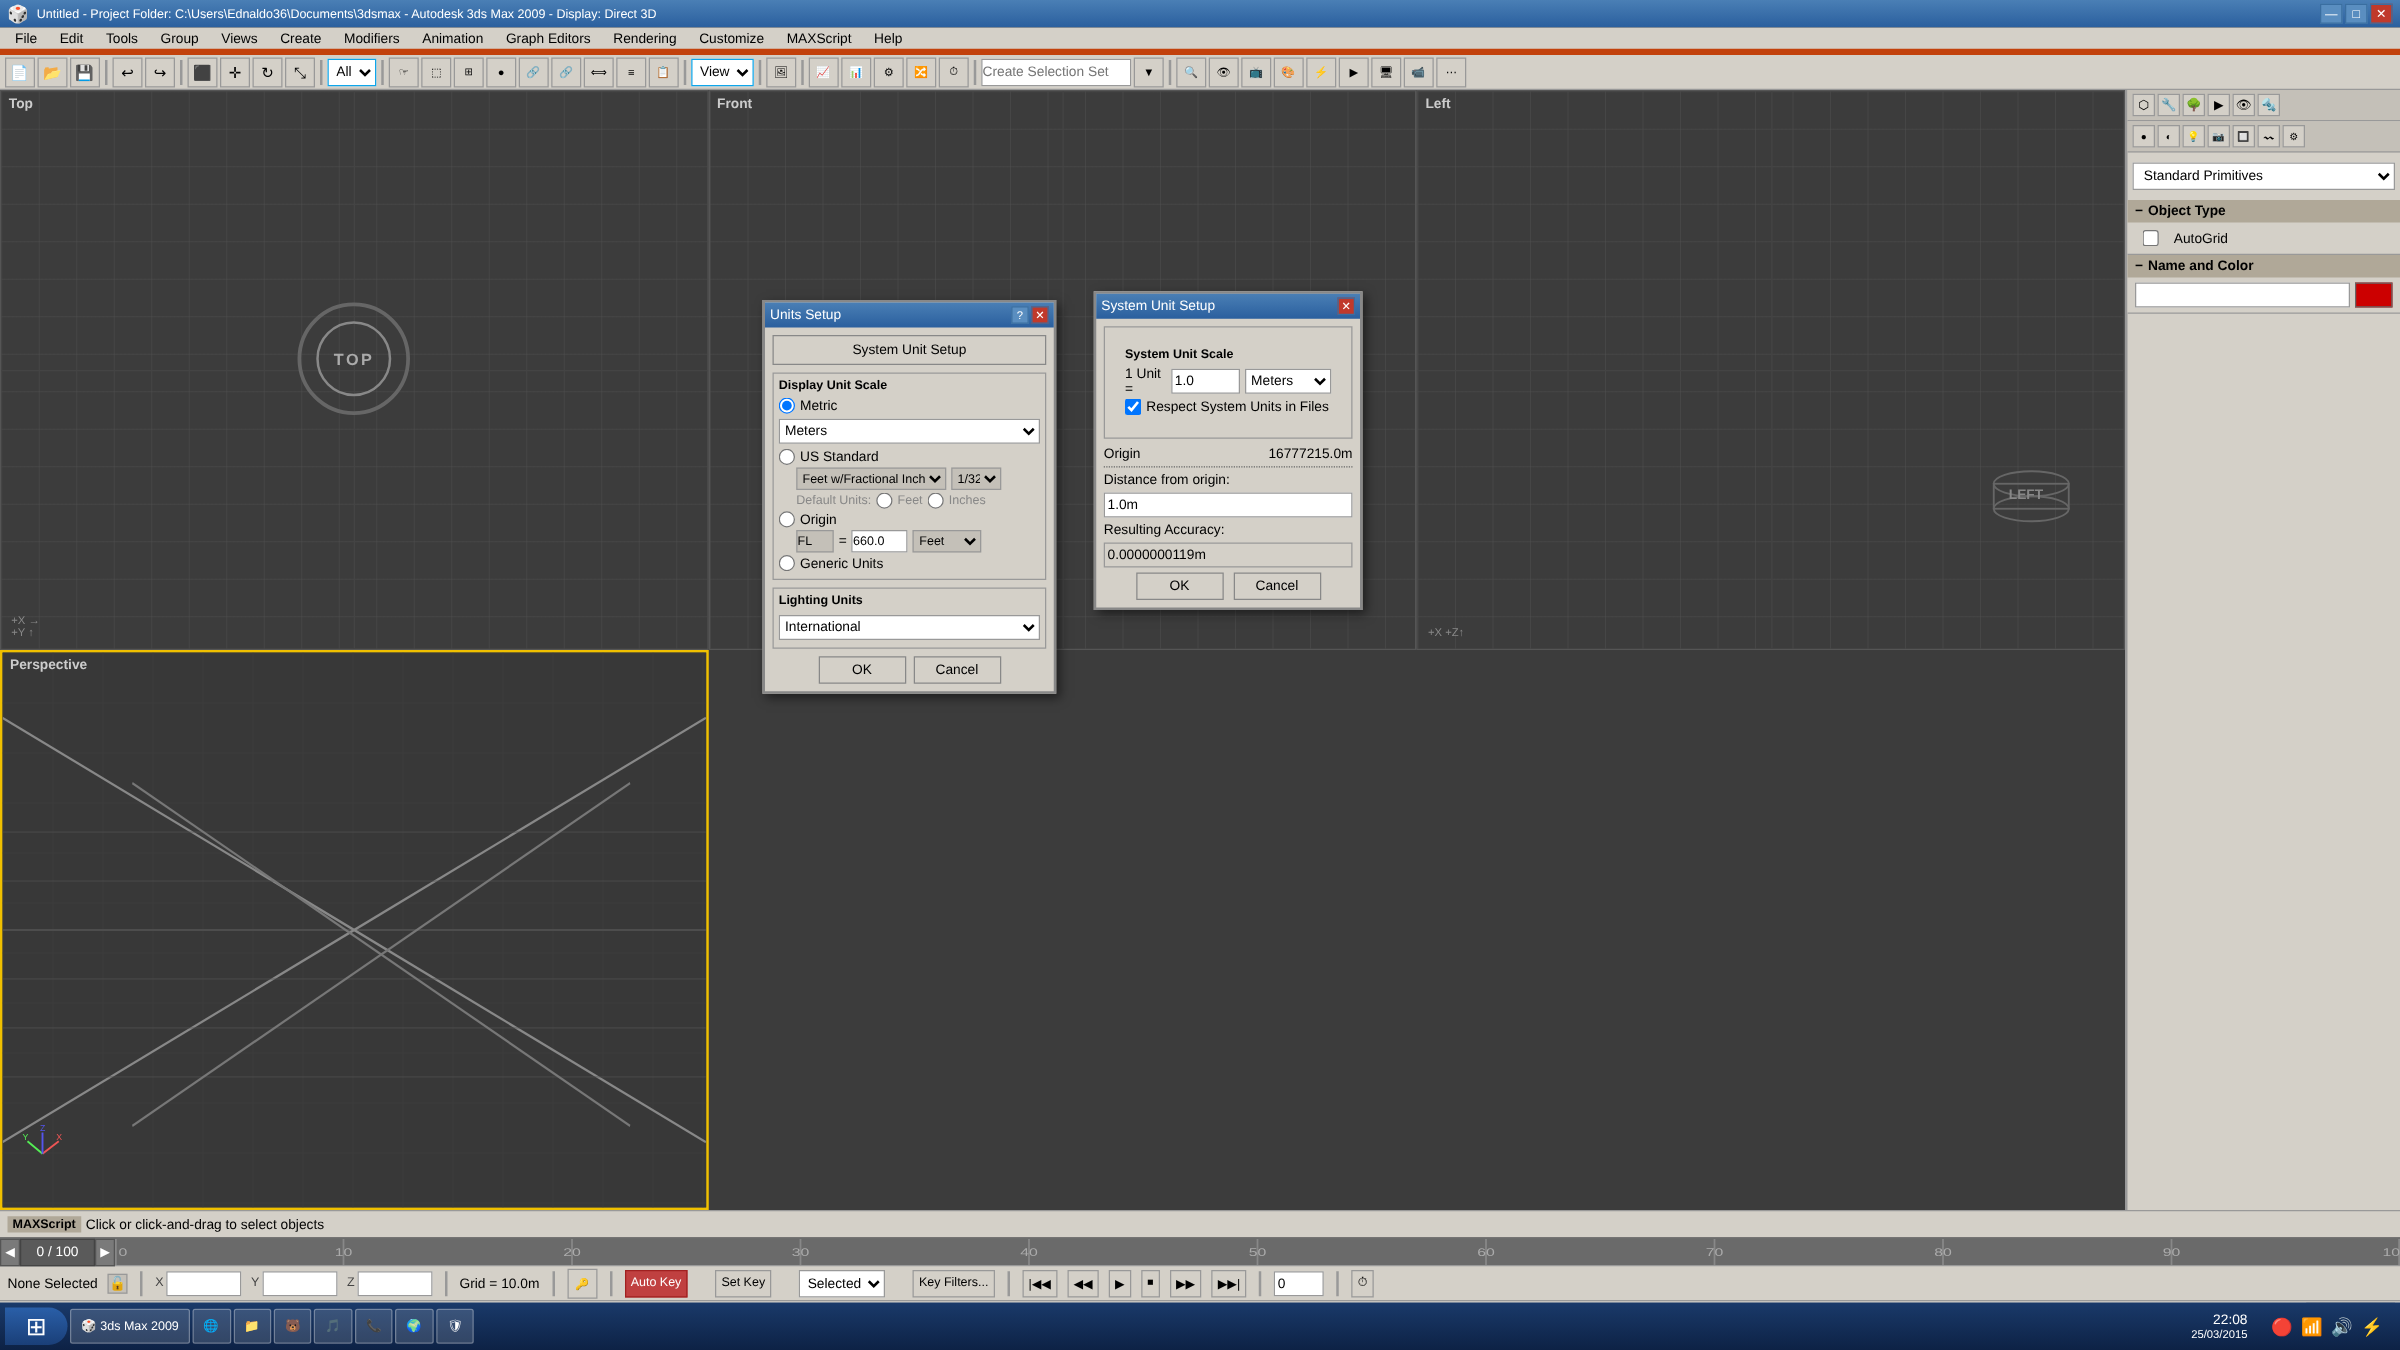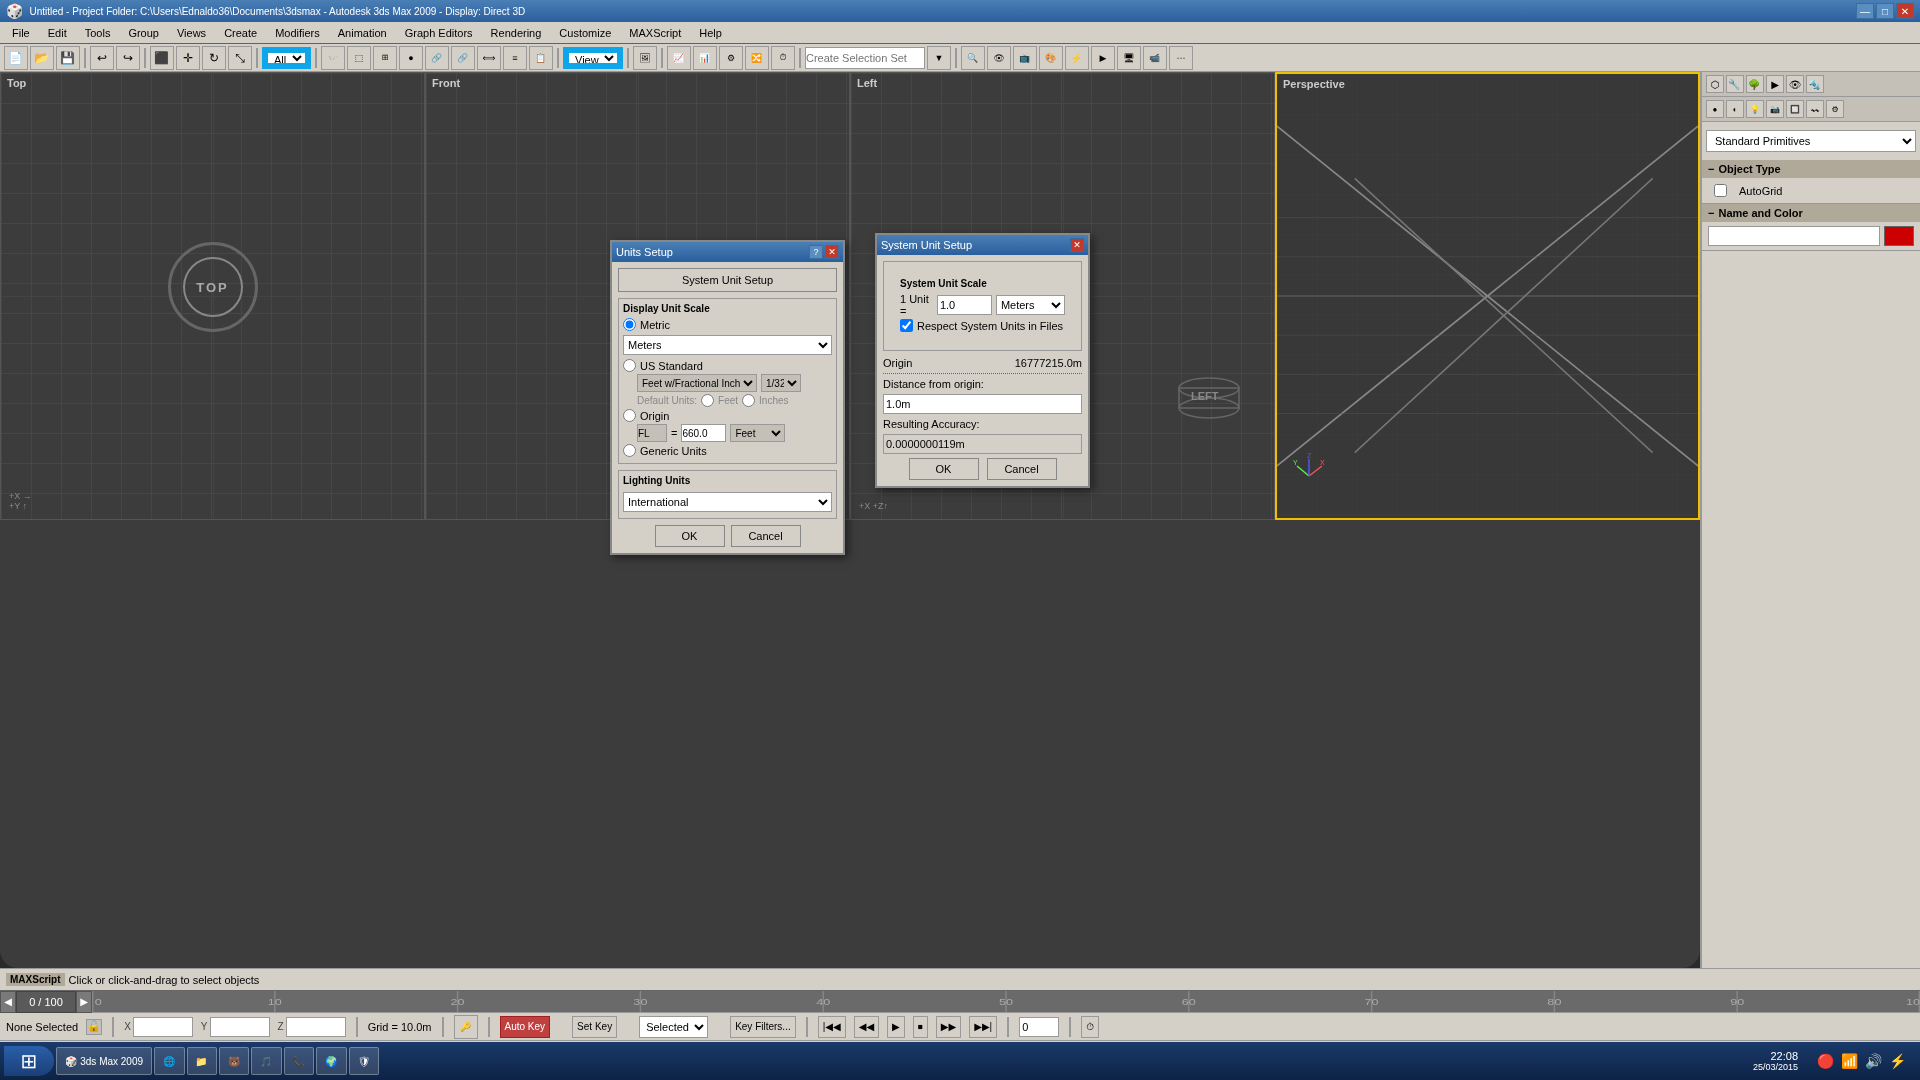--- a/index.html
+++ b/index.html
@@ -30,21 +30,21 @@
     .title-btn.close-btn { background: #c0392b; }
 
     
     #menu-bar {
       height: 22px;
       background: #d4d0c8;
       display: flex;
       align-items: center;
       padding: 0 4px;
       gap: 2px;
-      border-bottom: 1px solid #c2410c;
+      border-bottom: 5px solid #c2410c;
     }
     .menu-item {
       padding: 2px 8px;
       cursor: pointer;
       font-size: 11px;
       height: 20px;
       display: flex; align-items: center;
     }
 
     
@@ -62,21 +62,21 @@
       background: #d4d0c8;
       border: 1px solid #999;
       cursor: pointer;
       display: flex; align-items: center; justify-content: center;
       font-size: 12px;
     }
     .tb-sep { width: 2px; height: 20px; background: #999; margin: 0 2px; }
     .tb-dropdown {
       height: 22px;
       background: white;
-      border: 6px solid #0ea5e9;
+      border: 1px solid #0ea5e9;
       font-size: 11px;
       padding: 0 2px;
     }
 
     
     #viewport-area {
       flex: 1;
       display: grid;
       grid-template-columns: 1fr 1fr;
       grid-template-rows: 1fr 1fr;
@@ -622,21 +622,21 @@
   <div class="tb-btn" style="font-size:9px;">🎨</div>
   <div class="tb-btn" style="font-size:9px;">⚡</div>
   <div class="tb-btn" style="font-size:9px;">▶</div>
   <div class="tb-btn" style="font-size:9px;">🖥</div>
   <div class="tb-btn" style="font-size:9px;">📹</div>
   <div class="tb-btn" style="font-size:9px;">⋯</div>
 </div>
 
 <div style="display:flex; height: calc(1080px - 22px - 22px - 28px - 22px - 40px - 28px - 22px); position:relative;">
 
-  <div id="viewport-area" style="flex:1; display:grid; grid-template-columns:1fr 1fr 1fr 1fr; grid-template-rows:1fr 1fr; position:relative;border-radius:18px;">
+  <div id="viewport-area" style="flex:1; display:grid; grid-template-columns:1fr 1fr 1fr; grid-template-rows:1fr 1fr; position:relative;">
 
     <div class="viewport viewport-top-left" style="position:relative; overflow:hidden;">
       <div class="grid-bg"></div>
       <div class="viewport-label" style="color:#ccc; font-size:11px; z-index:2; position:absolute; top:4px; left:6px;">Top</div>
 
       <div style="position:absolute; top:50%; left:0; right:0; height:1px; background:#444; z-index:1;"></div>
       <div style="position:absolute; left:50%; top:0; bottom:0; width:1px; background:#444; z-index:1;"></div>
 
       <div class="top-circle" style="z-index:2;">
         <div class="top-circle-inner">

